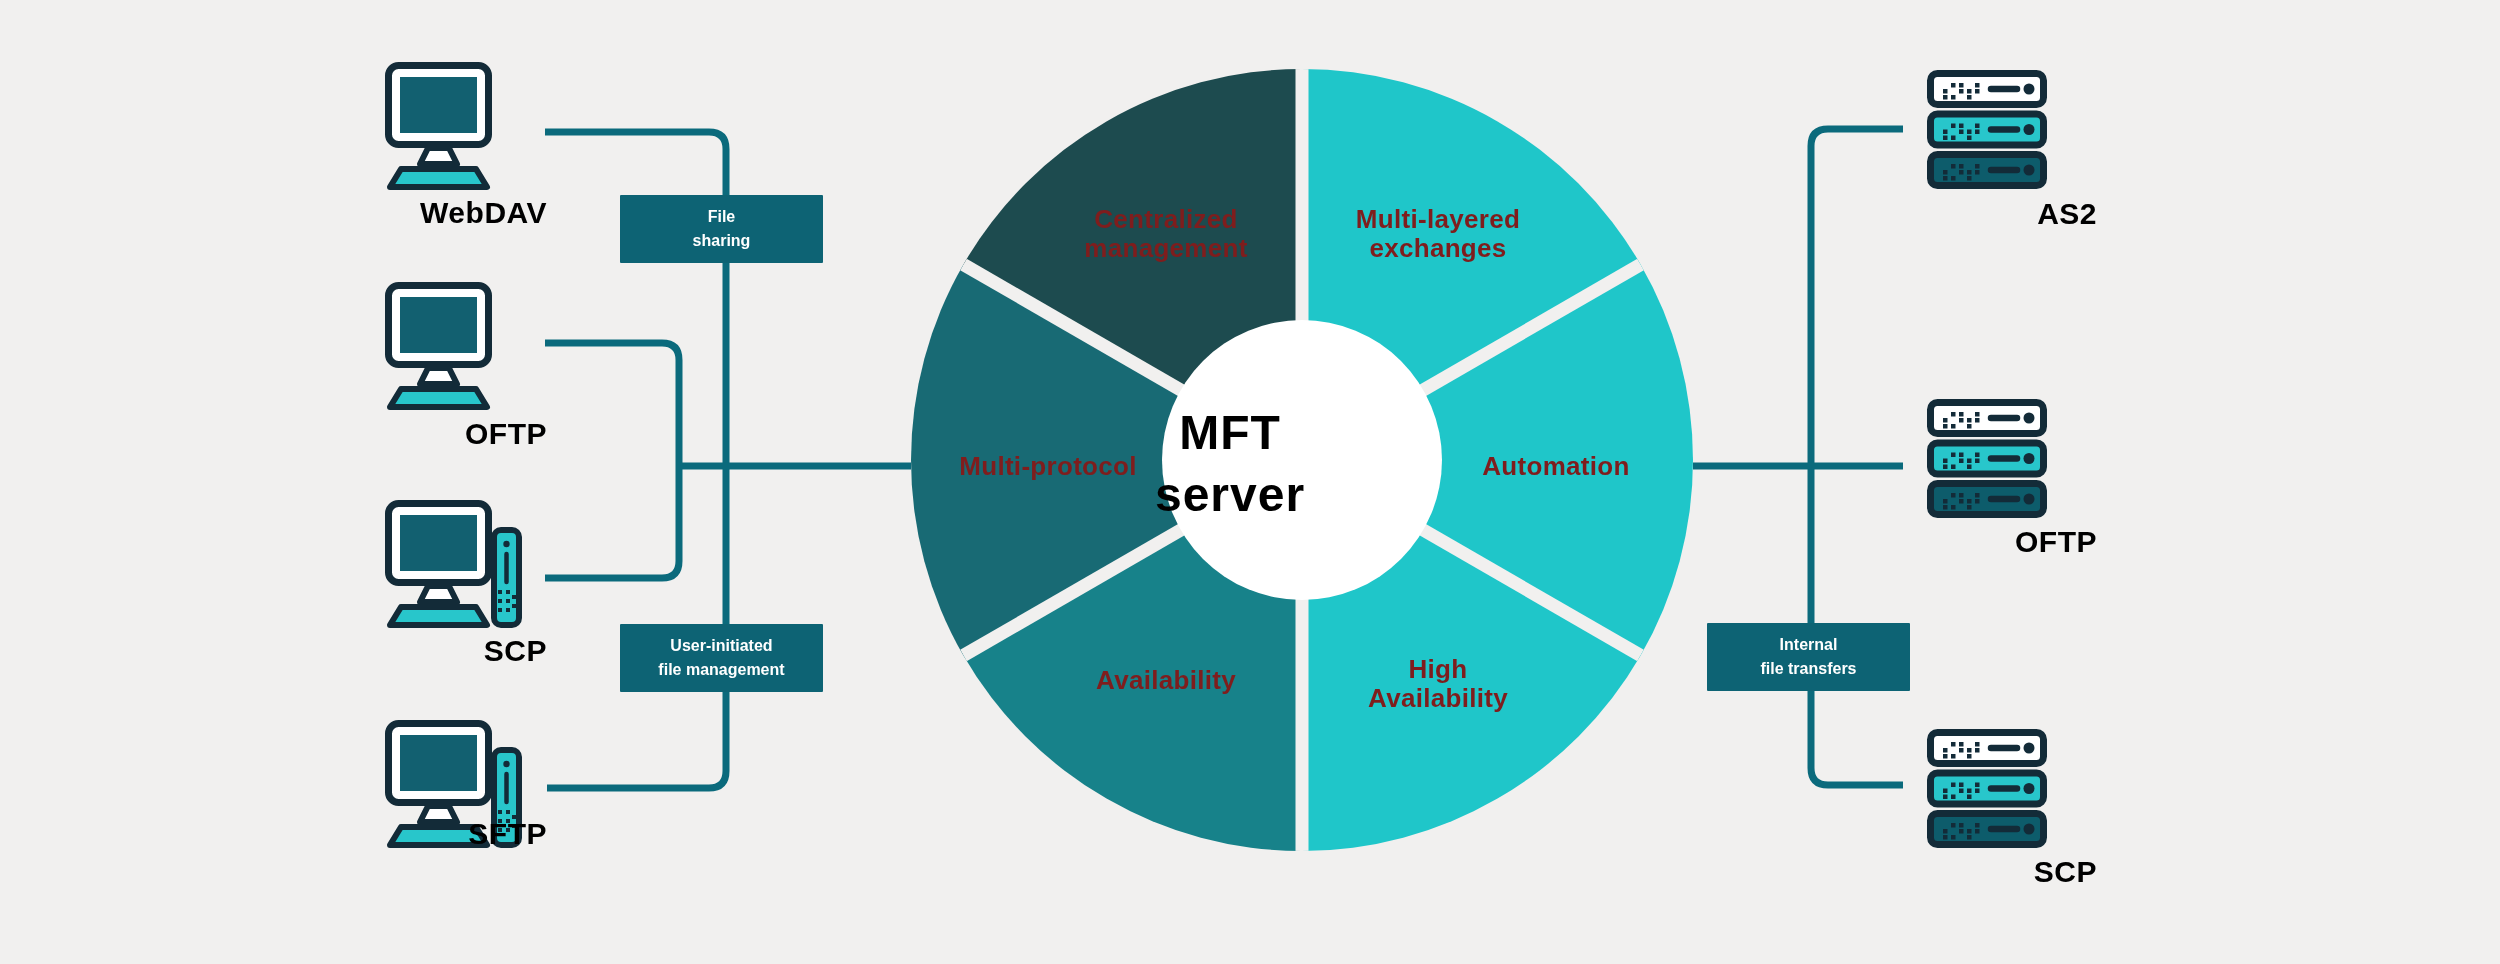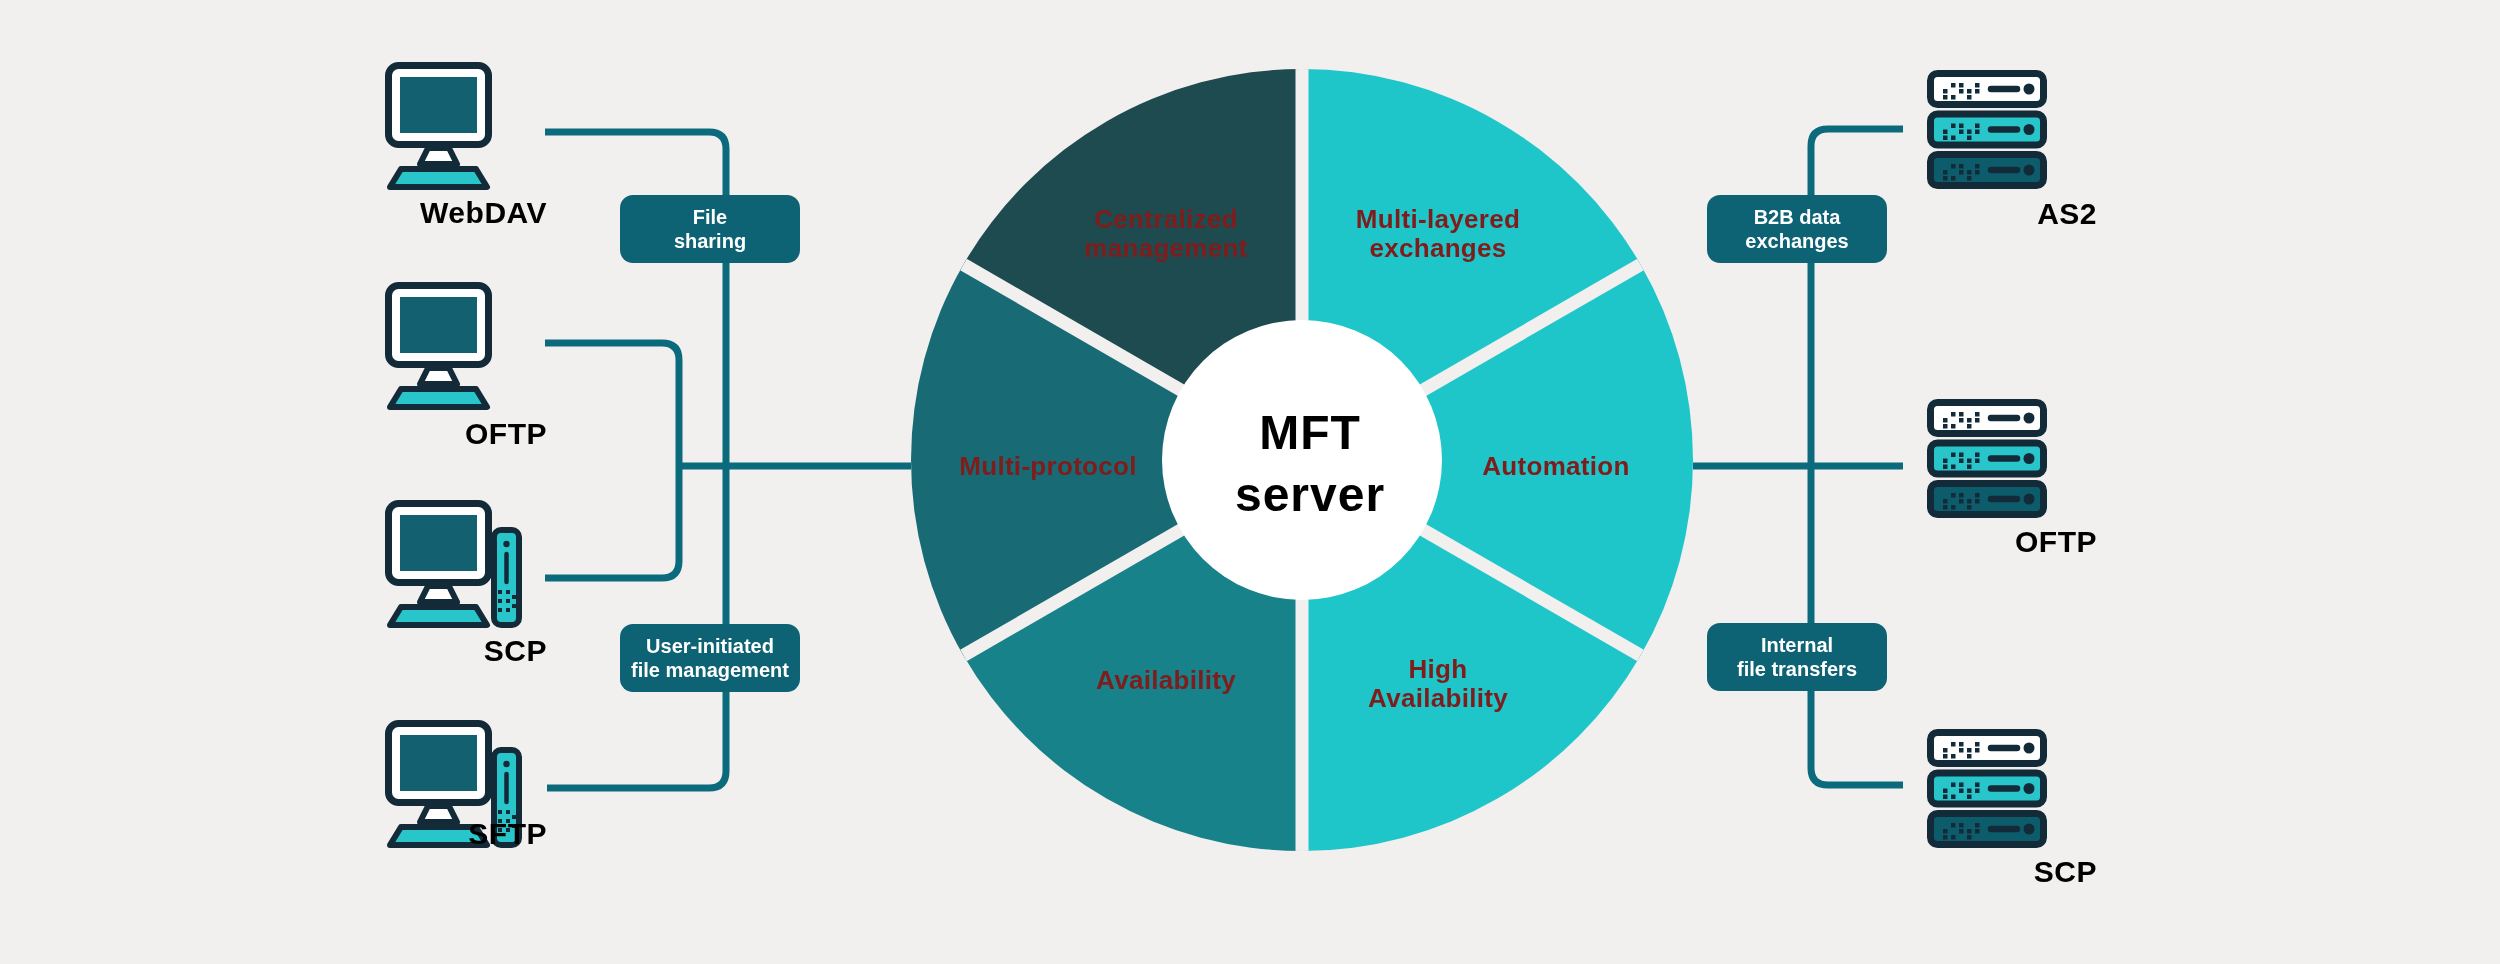--- a/index.html
+++ b/index.html
@@ -17,28 +17,28 @@
     font-weight:700;font-size:30px;line-height:36px;color:#000;
     letter-spacing:.5px;white-space:pre-line;
   }
   .slabel{
     position:absolute;transform:translate(-50%,-50%);
     text-align:center;color:#7f1d1d;
     font-weight:700;font-size:26px;line-height:29px;
     white-space:pre-line;letter-spacing:.3px;
   }
   .tag{
-    position:absolute;width:180px;height:68px;border-radius:13px;
+    position:absolute;width:203px;height:68px;border-radius:1px;
     background:#0d6374;color:#fff;
     display:flex;align-items:center;justify-content:center;
-    text-align:center;font-weight:700;font-size:20px;line-height:24px;
+    text-align:center;font-weight:700;font-size:16px;line-height:24px;
     white-space:pre-line;
   }
   .center-label{
-    position:absolute;left:1310px;top:464px;transform:translate(-50%,-50%);
+    position:absolute;left:1230px;top:464px;transform:translate(-50%,-50%);
     text-align:center;color:#000;
     font-weight:800;font-size:48px;line-height:62px;
     white-space:pre-line;letter-spacing:1px;
   }
 </style>
 </head>
 <body>
 
 <div class="stage">
 
@@ -299,22 +299,20 @@
   <div class="plabel" style="left:327px;top:816px">SFTP</div>
 
   <div class="plabel" style="left:1877px;top:196px">AS2</div>
   <div class="plabel" style="left:1877px;top:524px">OFTP</div>
   <div class="plabel" style="left:1877px;top:854px">SCP</div>
 
   <div class="tag" style="left: 620px; top: 195px; background-color: rgb(13, 99, 116);">File
 sharing</div>
   <div class="tag" style="left: 620px; top: 624px; background-color: rgb(13, 99, 116);">User-initiated
 file management</div>
-  <div class="tag" style="left: 1707px; top: 195px; background-color: rgb(13, 99, 116);">B2B data
-exchanges</div>
   <div class="tag" style="left: 1707px; top: 623px; background-color: rgb(13, 99, 116);">Internal
 file transfers</div>
 
   <div class="slabel" style="left:1166px;top:234px">Centralized
 management</div>
   <div class="slabel" style="left:1438px;top:234px">Multi-layered
 exchanges</div>
   <div class="slabel" style="left:1556px;top:466px">Automation</div>
   <div class="slabel" style="left:1438px;top:684px">High
 Availability</div>

